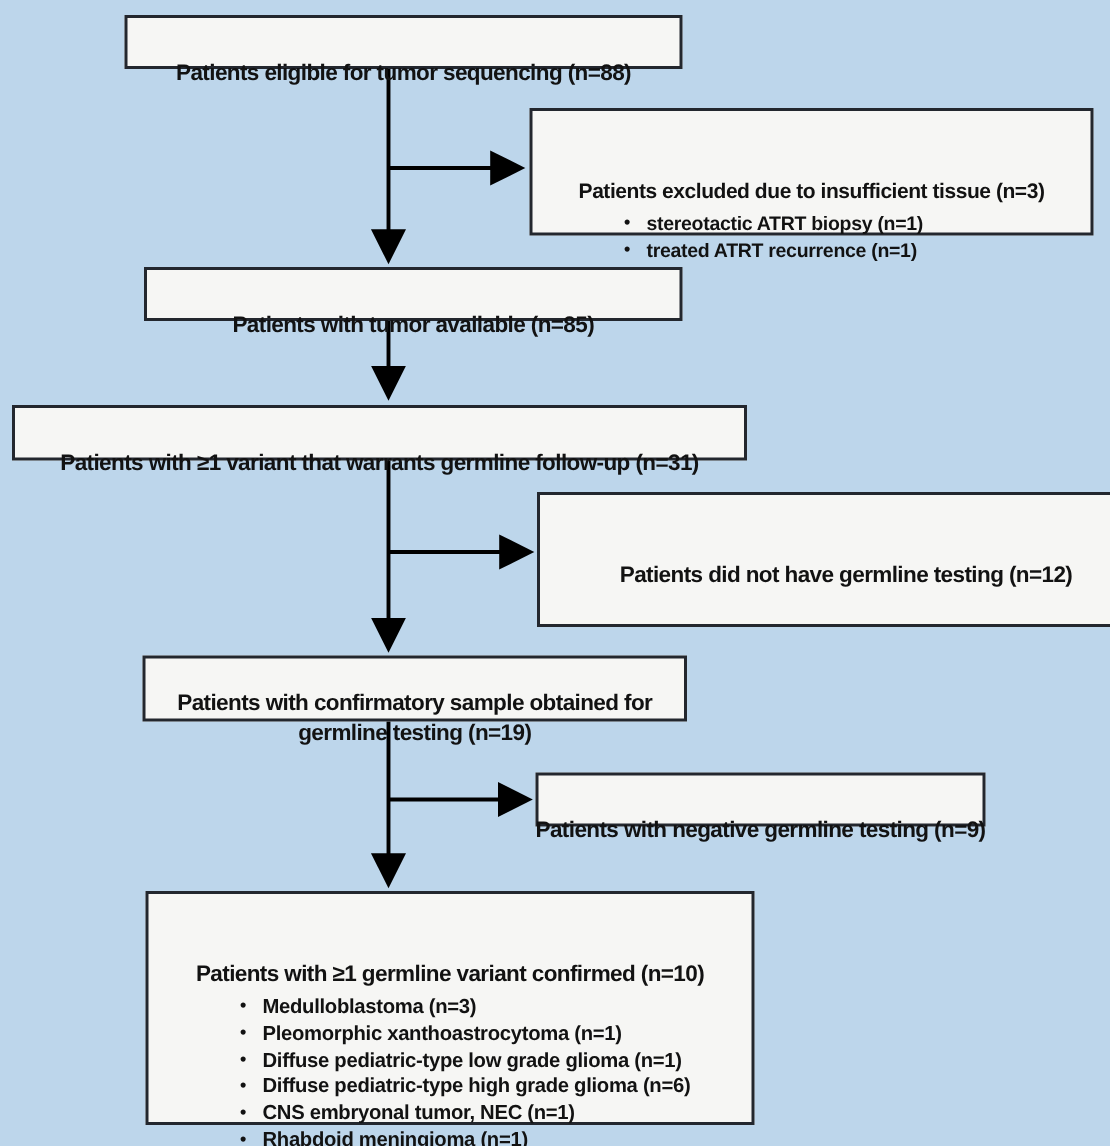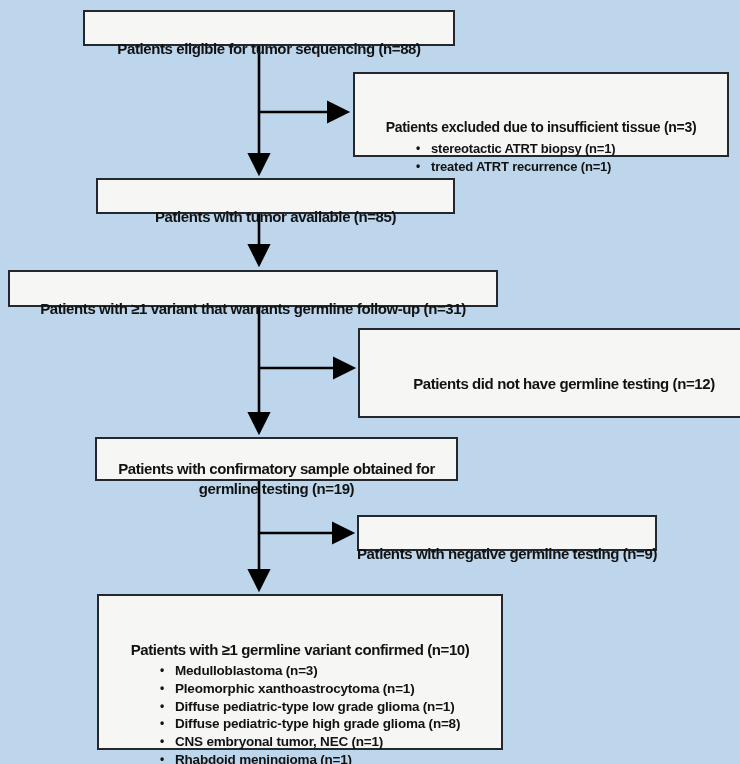--- a/index.html
+++ b/index.html
@@ -101,20 +101,20 @@
   <div class="box center" style="left:357px;top:515px;width:300px;height:36px;">
     <span class="hdr nowrap">Patients with negative germline testing (n=9)</span>
   </div>
 
   <div class="box list-box big-list" style="left:97px;top:594px;width:406px;height:156px;">
     <span class="hdr nowrap">Patients with ≥1 germline variant confirmed (n=10)</span>
     <ul class="bullets">
       <li>Medulloblastoma (n=3)</li>
       <li>Pleomorphic xanthoastrocytoma (n=1)</li>
       <li>Diffuse pediatric-type low grade glioma (n=1)</li>
-      <li>Diffuse pediatric-type high grade glioma (n=8)</li>
+      <li>Diffuse pediatric-type high grade glioma (n=6)</li>
       <li>CNS embryonal tumor, NEC (n=1)</li>
       <li>Rhabdoid meningioma (n=1)</li>
       <li>Schwannoma (n=1)</li>
     </ul>
   </div>
 
 </div>
 
 </body></html>

